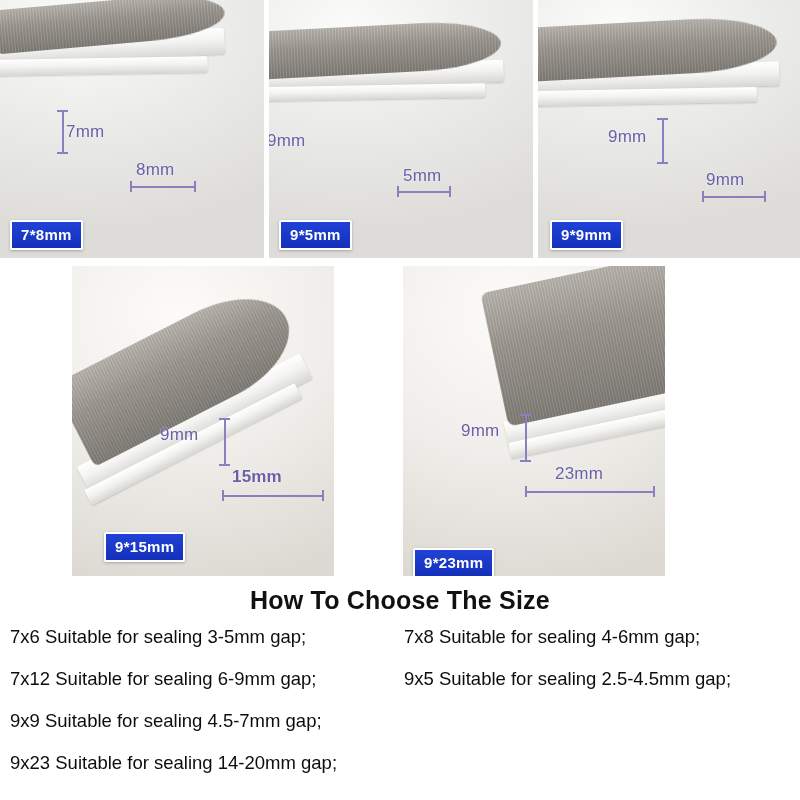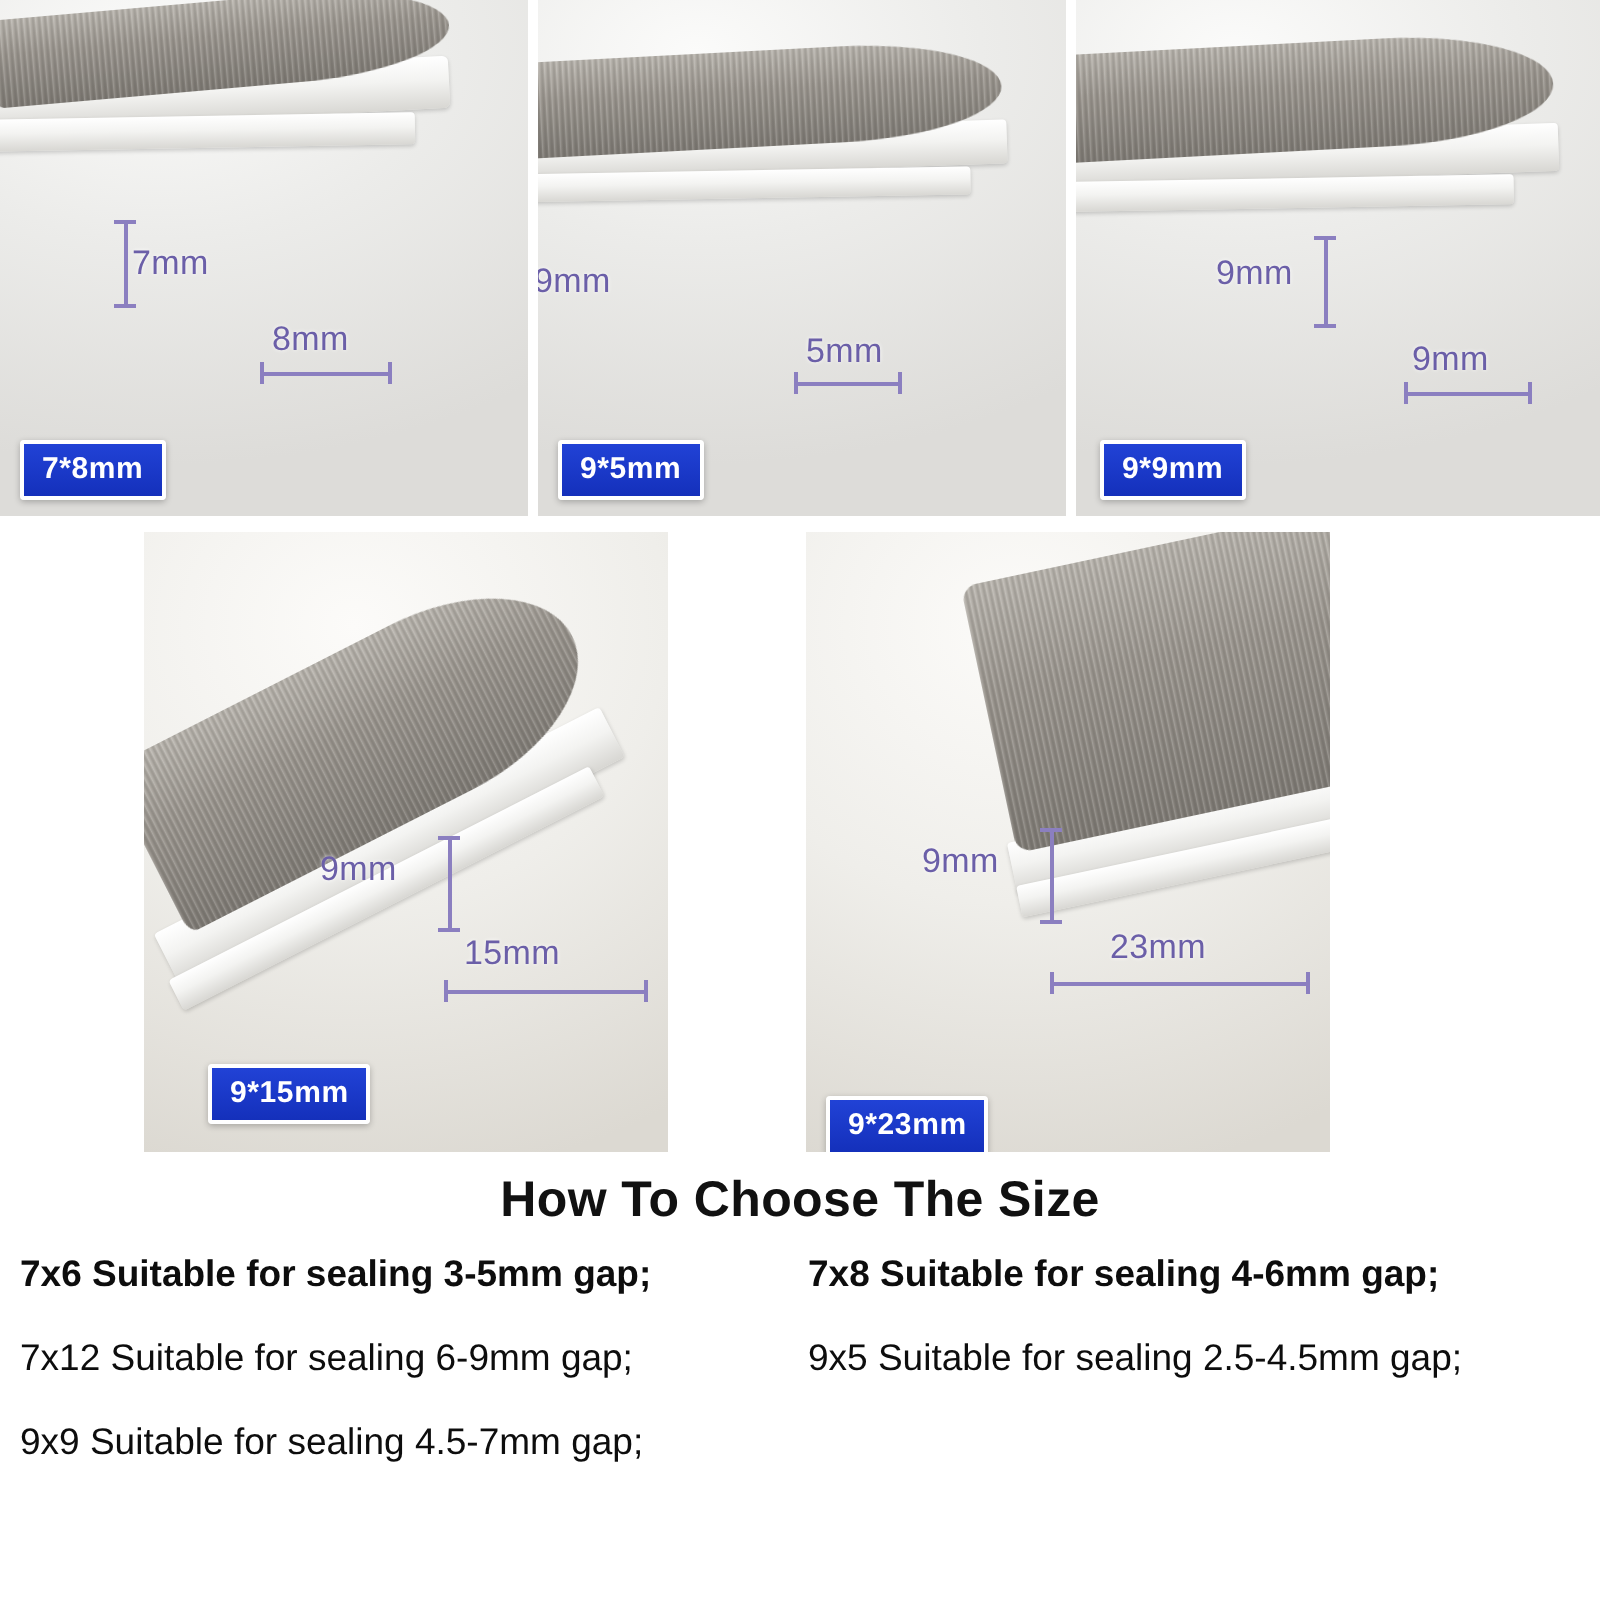--- a/index.html
+++ b/index.html
@@ -131,21 +131,21 @@
     height: 175px;
   }
   .spec {
     position: absolute;
     font-size: 18.5px;
     color: #0d0d0d;
     white-space: nowrap;
   }
   .col-a { left: 10px; }
   .col-b { left: 404px; }
-  .r1 { top: 6px; font-weight: bold; }
+  .r1 { top: 6px; }
   .r2 { top: 48px; }
   .r3 { top: 90px; }
   .r4 { top: 132px; }
 </style>
 </head>
 <body>
 
 <div class="page">
 
   <div class="row1">
@@ -226,21 +226,21 @@
       </div>
 
       <div class="dimline v" style="left:152px; top:152px; height:48px;"></div>
       <div class="tick h" style="left:147px; top:152px;"></div>
       <div class="tick h" style="left:147px; top:198px;"></div>
       <div class="dim" style="left:88px; top:159px;">9mm</div>
 
       <div class="dimline h" style="left:150px; top:229px; width:102px;"></div>
       <div class="tick v" style="left:150px; top:224px;"></div>
       <div class="tick v" style="left:250px; top:224px;"></div>
-      <div class="dim" style="left:160px; top:201px;">15mm</div>
+      <div class="dim" style="left:160px; top:201px;font-weight:bold;">15mm</div>
 
       <div class="badge" style="left:32px; top:266px;">9*15mm</div>
     </div>
 
     <div class="photo p5">
       <div class="backdrop warm"></div>
 
       <div class="strip" style="left:-10px; top:-30px; width:320px; height:260px; transform:rotate(-12deg);">
         <div class="backing" style="left:100px; top:174px; width:220px; height:26px;"></div>
         <div class="pile soft" style="left:104px; top:44px; width:216px; height:136px; border-radius:8px;"></div>
@@ -260,18 +260,19 @@
       <div class="badge" style="left:10px; top:266px;margin-top:16px;">9*23mm</div>
     </div>
   </div>
 
   <div class="heading">How To Choose The Size</div>
 
   <div class="spec-grid">
     <div class="spec col-a r1">7x6 Suitable for sealing 3-5mm gap;</div>
     <div class="spec col-a r2">7x12 Suitable for sealing 6-9mm gap;</div>
     <div class="spec col-a r3">9x9 Suitable for sealing 4.5-7mm gap;</div>
+    <div class="spec col-a r4">9x23 Suitable for sealing 14-20mm gap;</div>
 
     <div class="spec col-b r1">7x8 Suitable for sealing 4-6mm gap;</div>
     <div class="spec col-b r2">9x5 Suitable for sealing 2.5-4.5mm gap;</div>
   </div>
 
 </div>
 
 </body></html>

